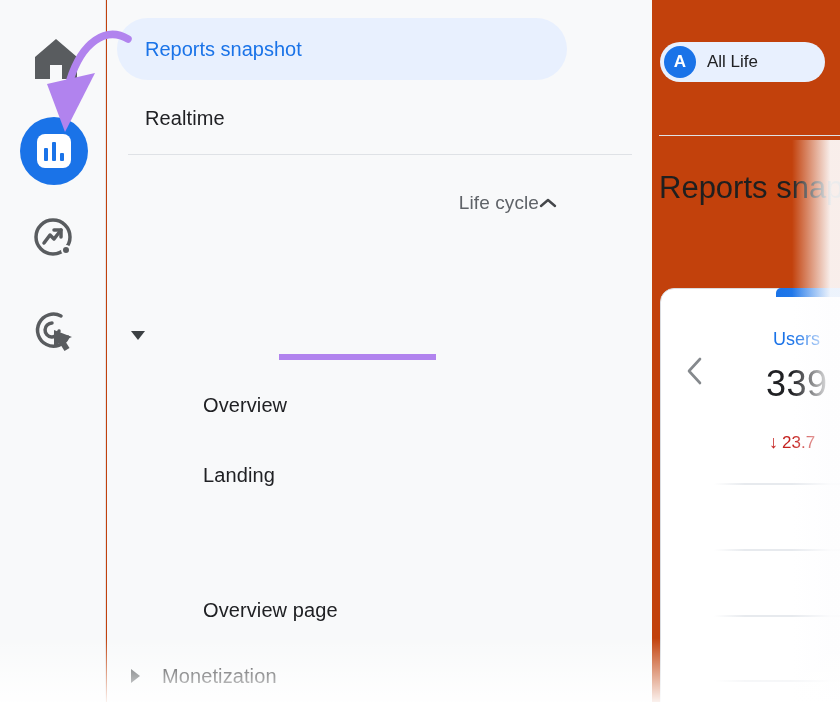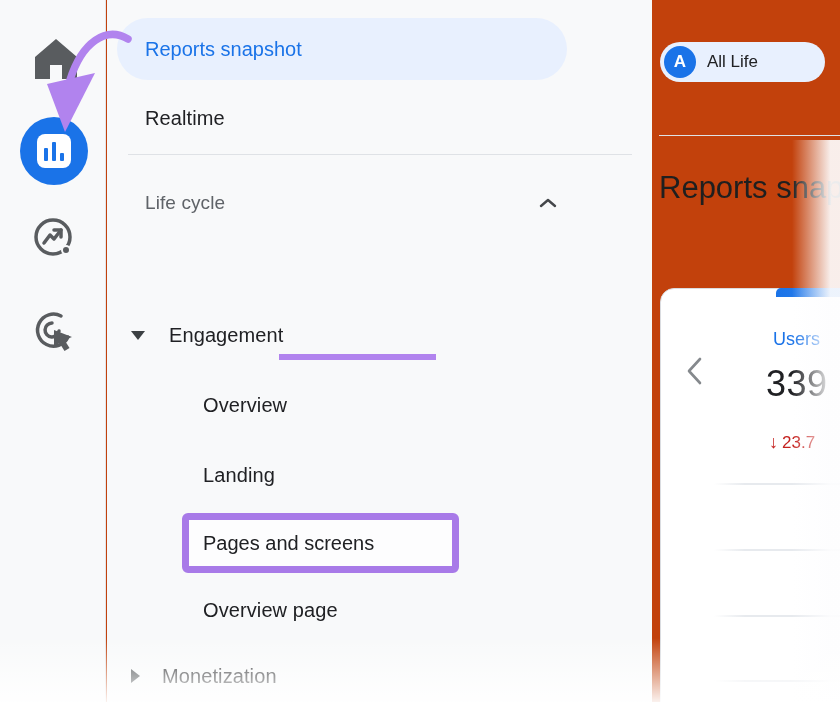--- a/index.html
+++ b/index.html
@@ -46,21 +46,21 @@
     cursor: pointer; white-space: nowrap;
   }
   .pill {
     position: absolute; left: 10px; top: 18px; width: 450px; height: 62px;
     background: #e8f0fe; border-radius: 31px;
     display: flex; align-items: center; padding-left: 28px;
     color: #1a73e8; font-size: 20px; font-weight: 500; cursor: pointer;
   }
   .row-realtime { left: 38px; top: 100px; align-items: flex-end; }
   .nav-divider { position: absolute; left: 21px; top: 154px; width: 504px; height: 1px; background: #dfe2e6; }
-  .row-lifecycle { left: 38px; top: 188px; color: #5f6368; font-size: 19px; width: 412px; justify-content: space-between; }
+  .row-lifecycle { left: 38px; top: 188px; color: #5f6368; font-size: 19px; width: 412px; justify-content: flex-end; }
   .row-acquisition { left: 24px; top: 257px; }
   .row-engagement { left: 24px; top: 320px; }
   .row-overview { left: 96px; top: 390px; }
   .row-events { left: 96px; top: 460px; }
   .row-landing { left: 96px; top: 595px; }
   .row-monetization { left: 24px; top: 661px; }
 
   .tri { display: inline-block; width: 0; height: 0; margin-right: 22px; }
   .tri-right { border-top: 7px solid transparent; border-bottom: 7px solid transparent; border-left: 9px solid #3c4043; }
   .tri-down { border-left: 7px solid transparent; border-right: 7px solid transparent; border-top: 9px solid #3c4043; margin-right: 24px; }
@@ -183,34 +183,30 @@
       <span>
         <svg width="18" height="12" viewBox="0 0 18 12" fill="none">
           <path d="M2 9 L9 3 L16 9" stroke="#44474a" stroke-width="2.4" stroke-linecap="round" stroke-linejoin="round"></path>
         </svg>
       </span>
     </div>
 
 
     <div class="nav-row row-engagement">
       <span class="tri tri-down"></span>
-      <span>Engagement</span>
     </div>
     <div class="annot-underline"></div>
 
     <div class="nav-row row-overview">
       <span>Overview</span>
     </div>
     <div class="nav-row row-events">
       <span>Landing</span>
     </div>
 
-    <div class="annot-box">
-      <span>Pages and screens</span>
-    </div>
 
     <div class="nav-row row-landing">
       <span>Overview page</span>
     </div>
     <div class="nav-row row-monetization">
       <span class="tri tri-right"></span>
       <span>Monetization</span>
     </div>
   </nav>
 

